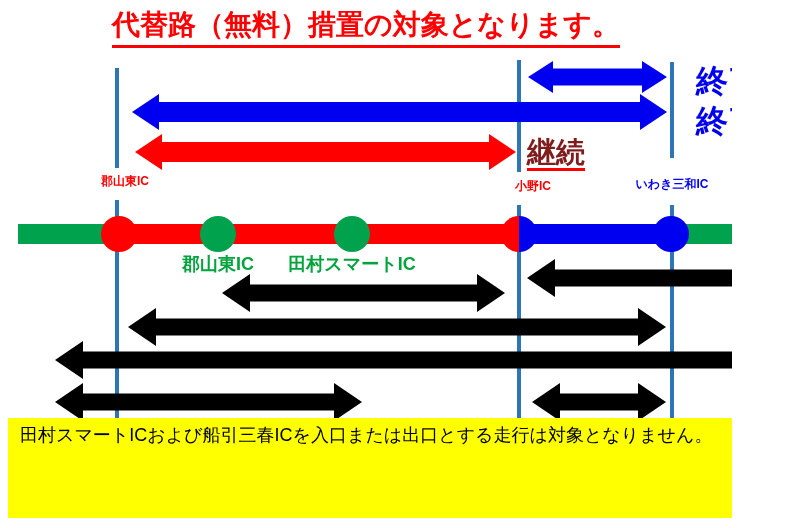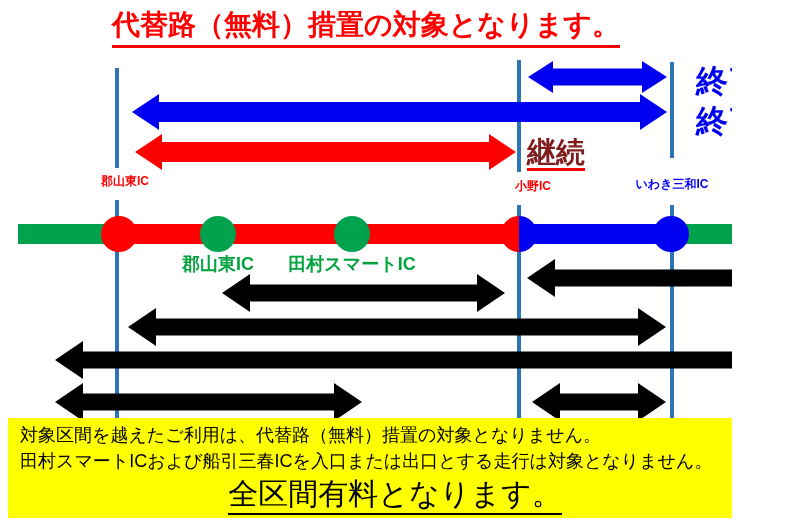--- a/index.html
+++ b/index.html
@@ -128,20 +128,16 @@
     <div class="bd"></div>
     <div class="hr"></div>
   </div>
   <div class="darrow blackarrow" style="left:532px;top:383px;width:134px;">
     <div class="hl"></div>
     <div class="bd"></div>
     <div class="hr"></div>
   </div>
 
   <div class="notice">
-    <div class="nline">対象区間を越えたご利用は、代替路（無料）措置の対象となりません。</div>
     <div class="nline">田村スマートICおよび船引三春ICを入口または出口とする走行は対象となりません。</div>
-    <div class="l3wrap">
-      <span class="l3">全区間有料となります。</span>
-    </div>
   </div>
 
 </div>
 
 </body></html>

